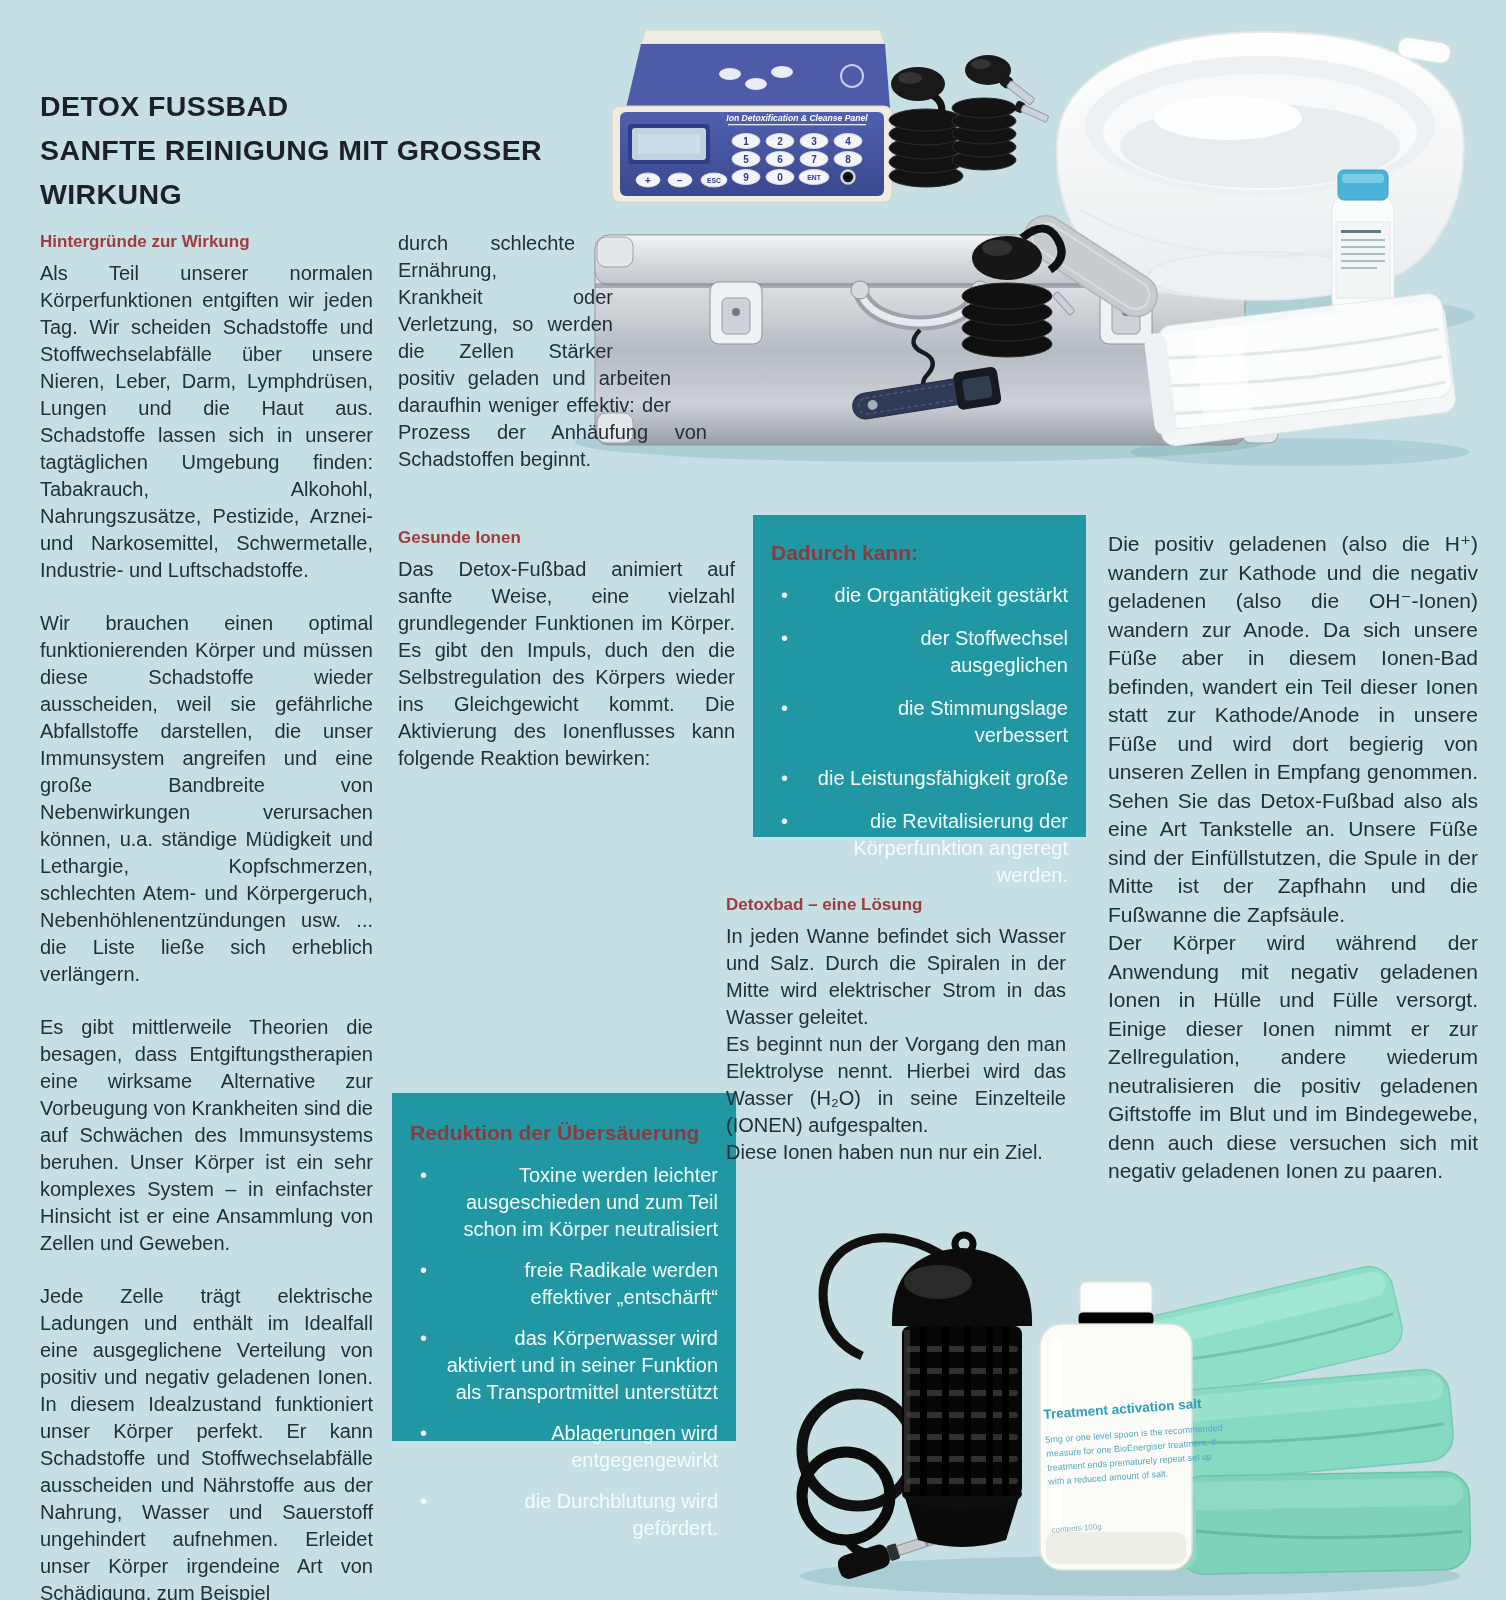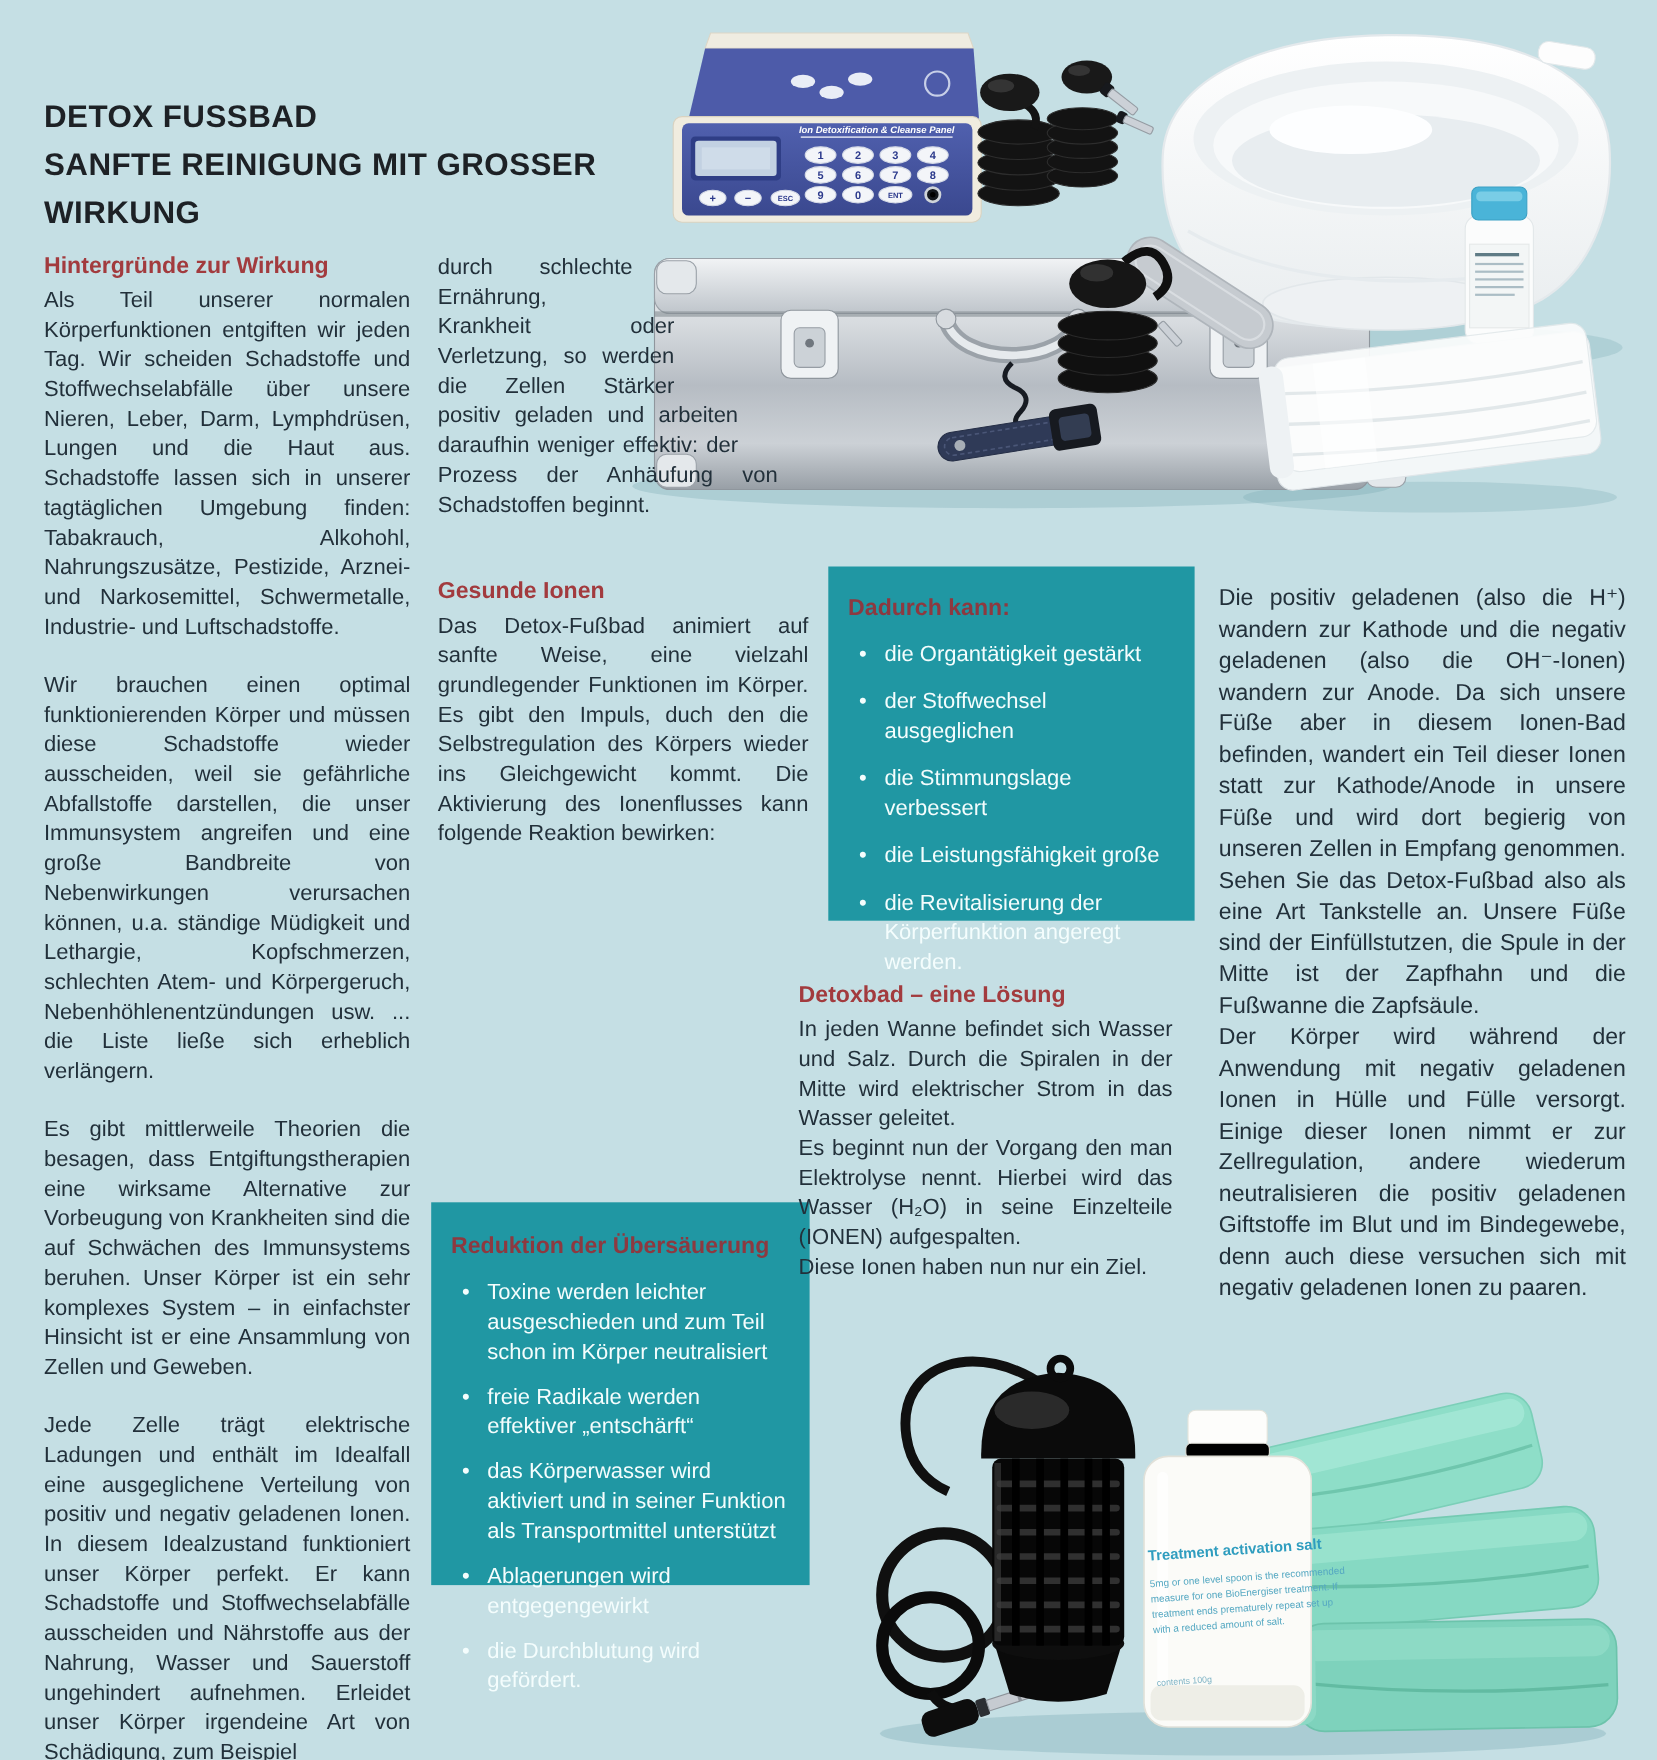--- a/index.html
+++ b/index.html
@@ -5,35 +5,35 @@
   html,body{margin:0;padding:0;background:#c5dfe4;}
   body{width:1506px;height:1600px;position:relative;
        font-family:"Liberation Sans","DejaVu Sans",sans-serif;color:#22303a;}
   .page{position:absolute;inset:0;overflow:hidden;}
   .title{position:absolute;left:40px;top:84px;width:560px;
          font-size:28.5px;line-height:44px;font-weight:800;color:#1d2125;letter-spacing:.4px;}
   .col{position:absolute;font-size:20px;line-height:27px;text-align:justify;}
   .col p{margin:0 0 26px 0;}
   .col p:last-child{margin-bottom:0;}
   .tight p{margin:0;}
-  h2.sec{font-size:21px;line-height:27px;font-weight:bold;color:#a23b3e;margin:0 0 5px 0;text-align:left;}
+  h2.sec{font-size:17px;line-height:27px;font-weight:bold;color:#a23b3e;margin:0 0 5px 0;text-align:left;}
   #col1{left:40px;top:228px;width:333px;}
   #col2-intro{left:398px;top:230px;width:337px;}
   #col2-main{left:398px;top:524px;width:337px;}
   #col3-main{left:726px;top:891px;width:340px;}
   #col4{left:1108px;top:530px;width:370px;font-size:21px;line-height:28.5px;}
   .fl{float:right;}
   .fl1{width:160px;height:54px;}
   .fl2{width:122px;height:81px;clear:right;}
   .fl3{width:64px;height:54px;clear:right;}
   .fl4{width:28px;height:27px;clear:right;}
   .tealbox{position:absolute;background:#2097a3;box-sizing:border-box;}
   .tealbox h2{font-size:21px;line-height:27px;font-weight:bold;color:#8d3940;margin:0 0 16px 0;}
   .tealbox ul{list-style:none;margin:0;padding:0;color:#f4fdfd;font-size:20px;line-height:27px;}
-  .tealbox li{position:relative;padding-left:33px;margin-bottom:14px;}
+  .tealbox li{position:relative;padding-left:33px;margin-bottom:14px;text-align:right;}
   .tealbox li:last-child{margin-bottom:0;}
   .tealbox li::before{content:"\2022";position:absolute;left:10px;top:0;}
   #box-reduktion{left:392px;top:1093px;width:344px;height:348px;padding:26px 18px 20px 18px;}
   #box-dadurch{left:753px;top:515px;width:333px;height:322px;padding:24px 18px 18px 18px;}
   #box-dadurch li{margin-bottom:16px;}
   .photo{position:absolute;}
   #photo-top{left:560px;top:0;}
   #photo-bottom{left:740px;top:1198px;}
   svg text{font-family:"Liberation Sans","DejaVu Sans",sans-serif;}
 </style>

